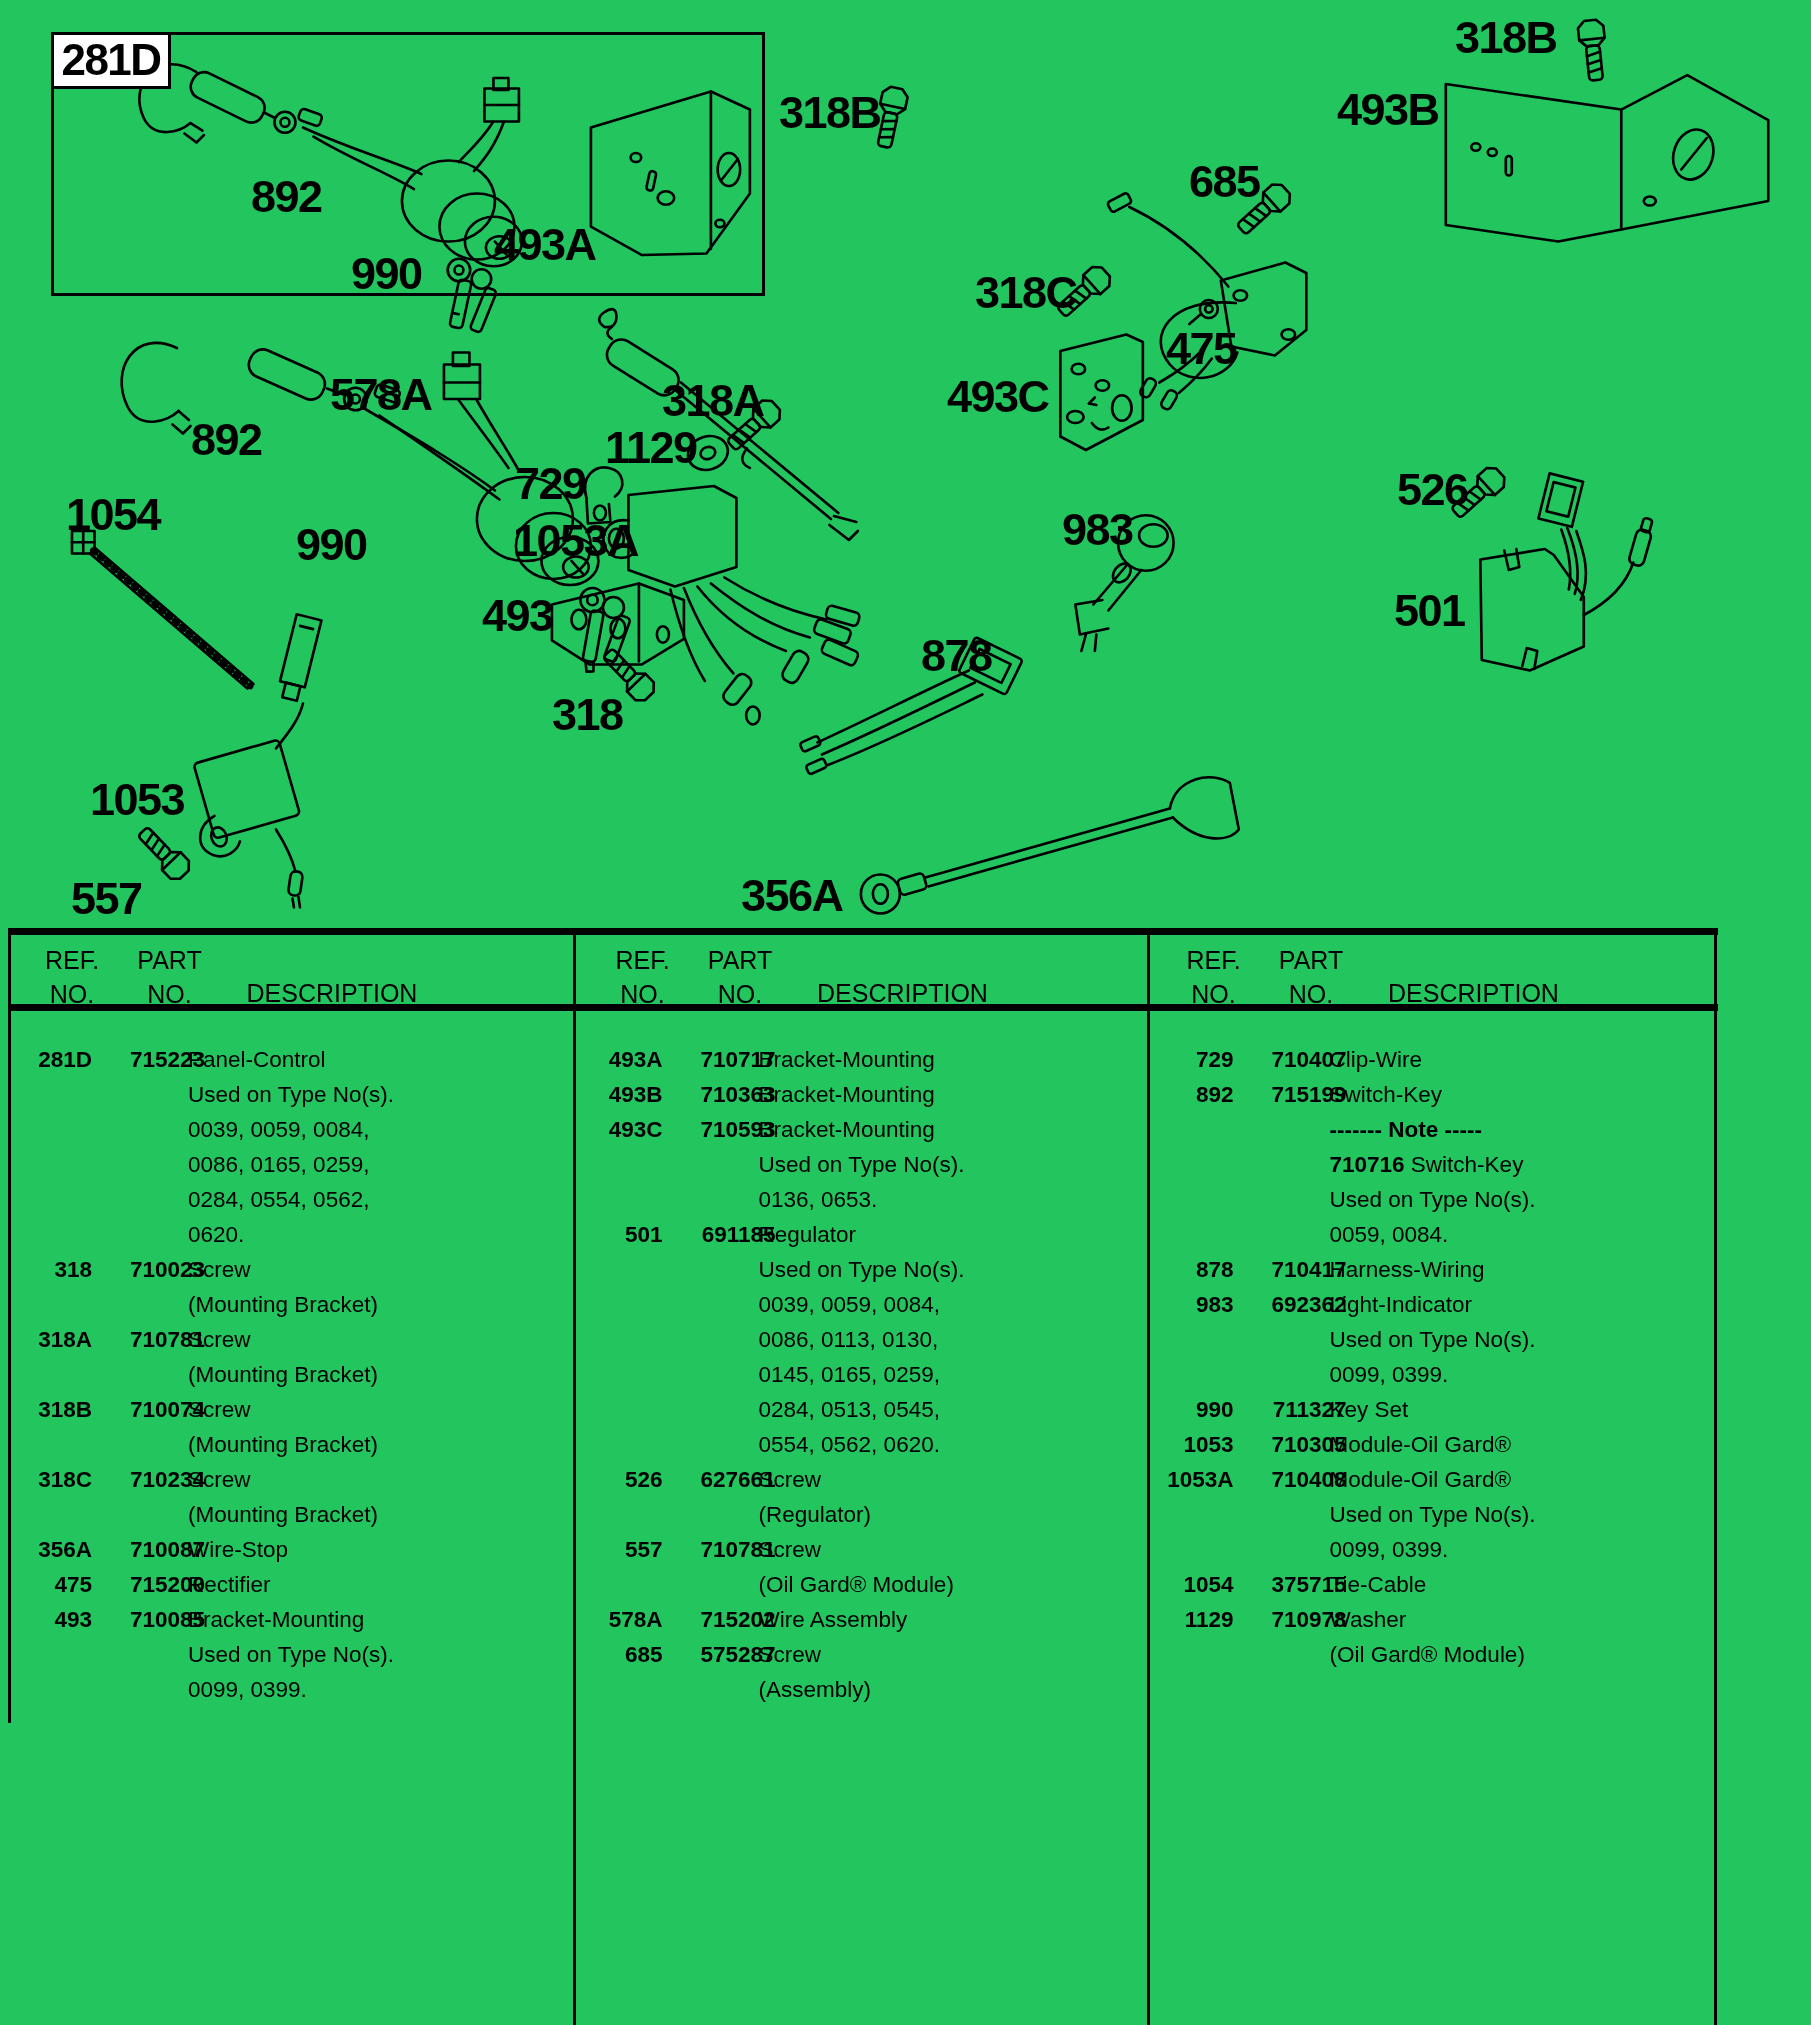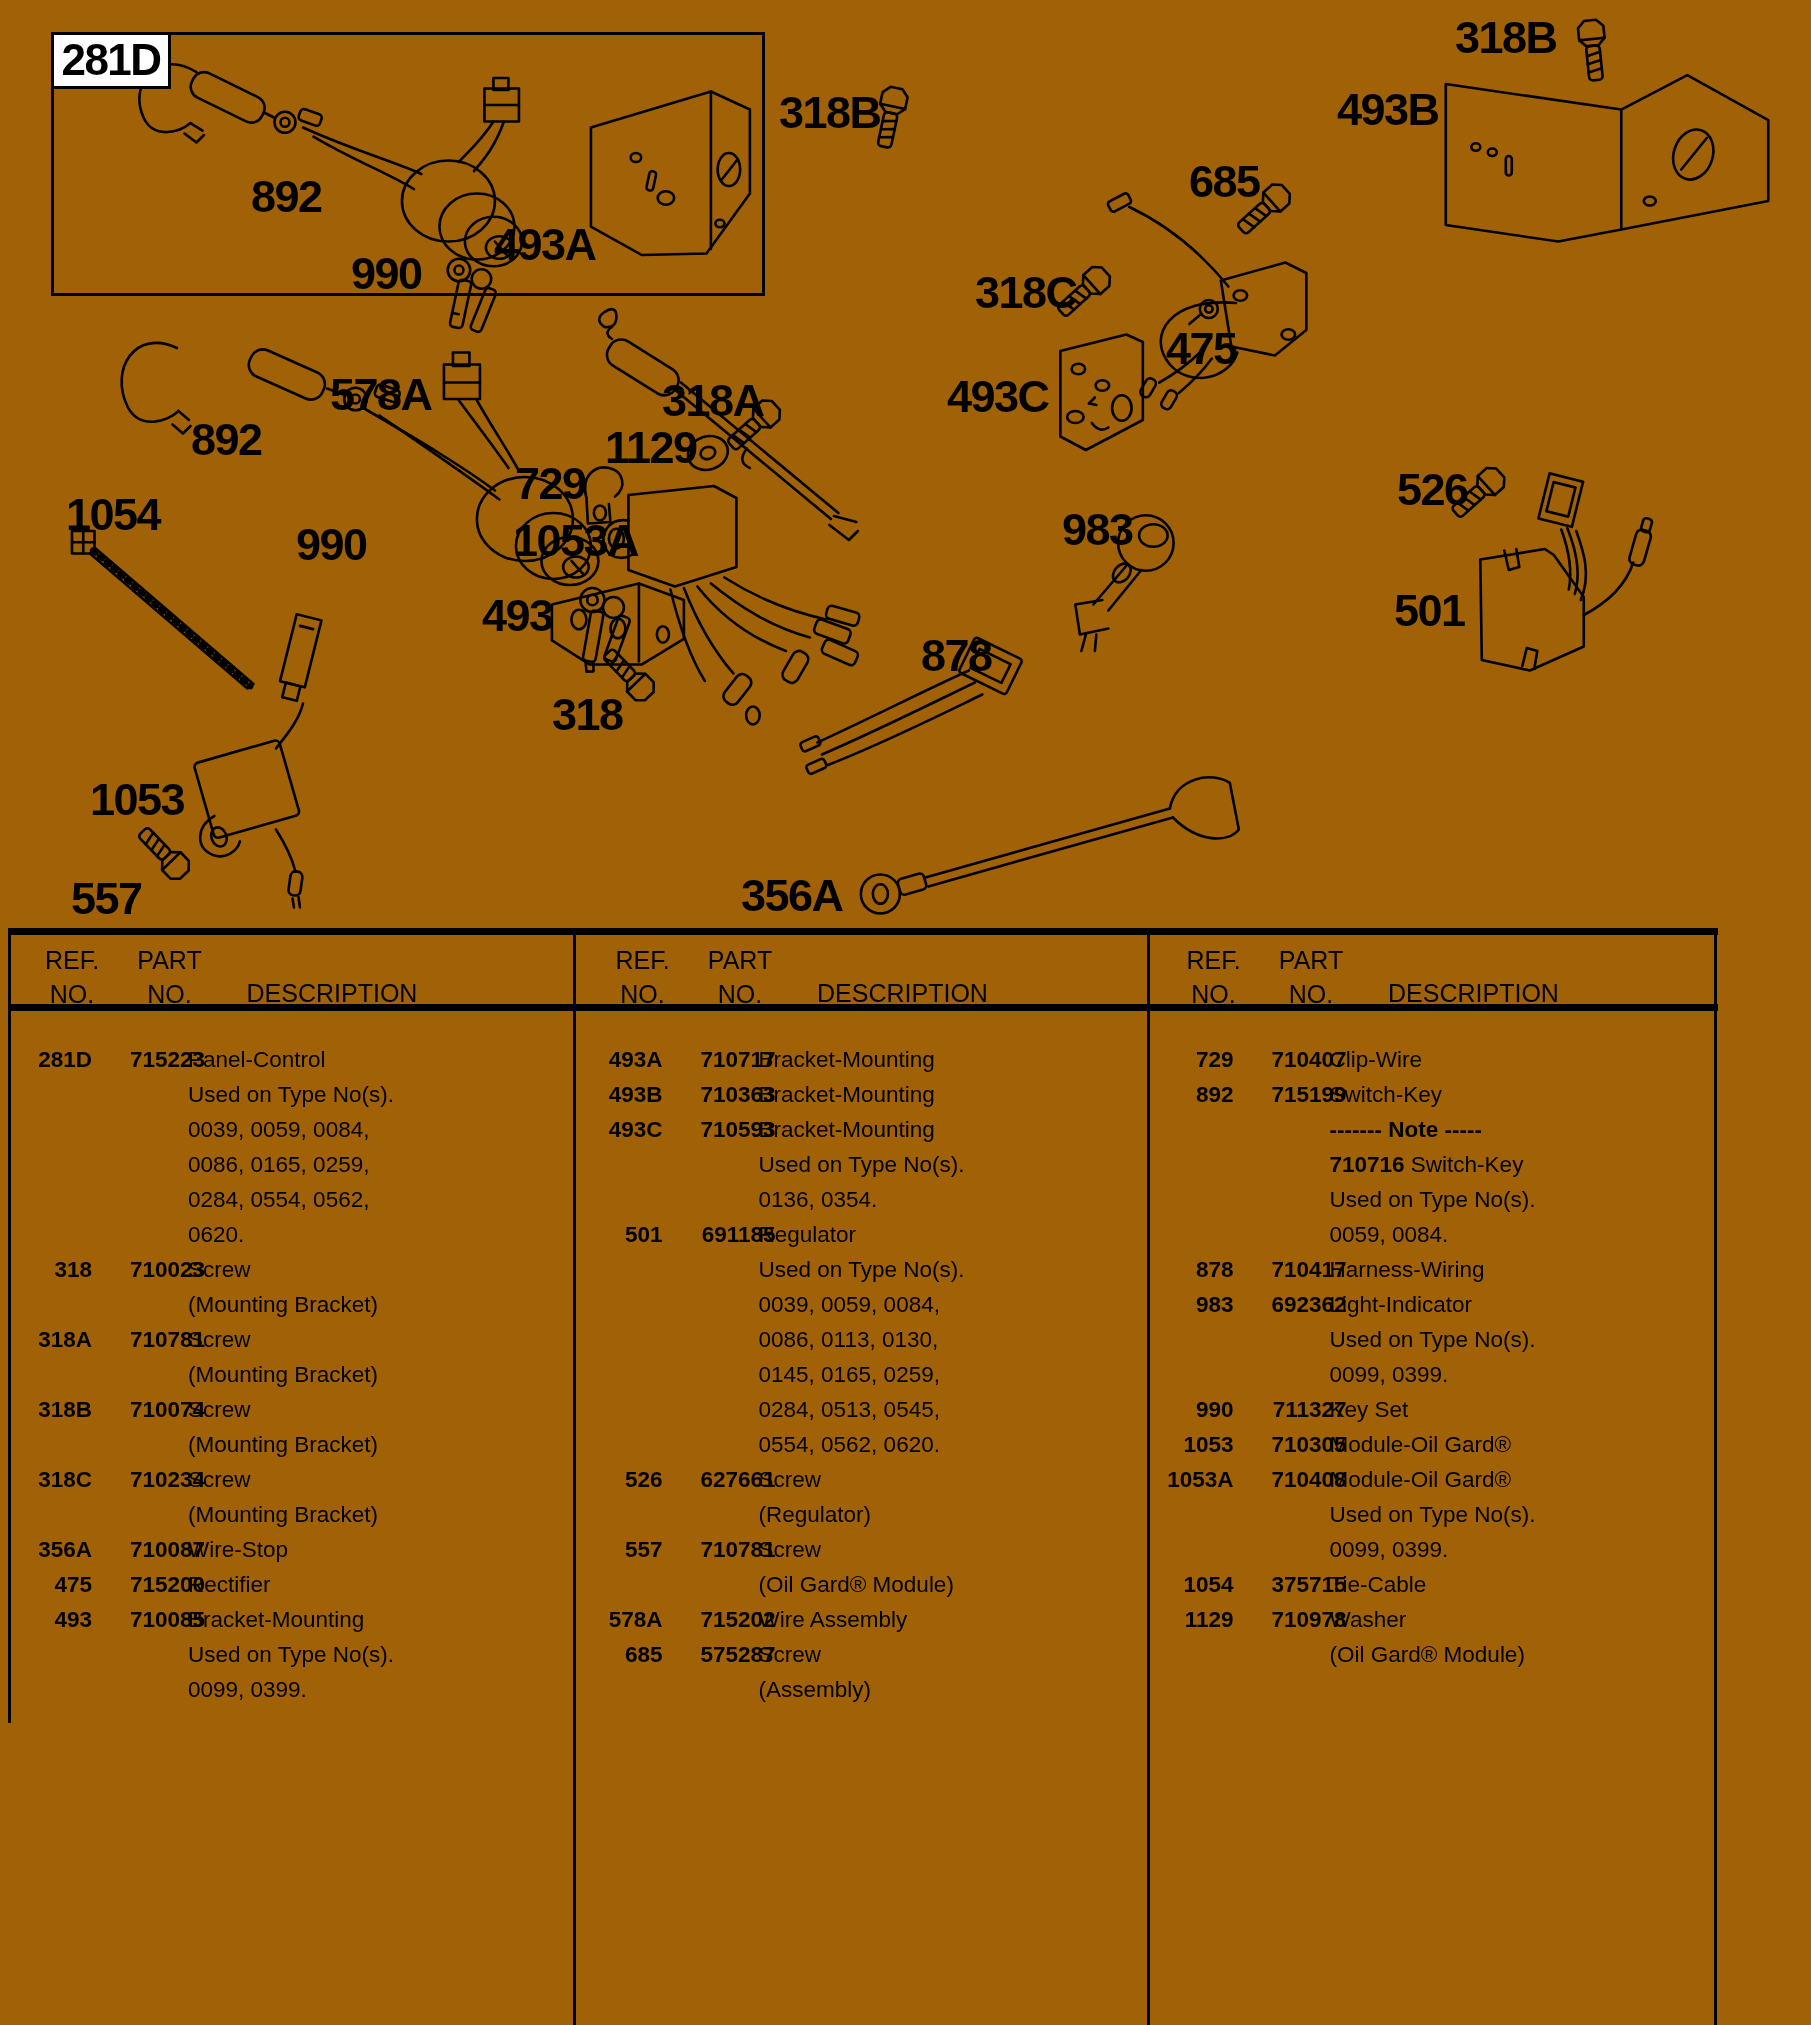--- a/index.html
+++ b/index.html
@@ -1,16 +1,16 @@
 <!DOCTYPE html>
 <html style="font-size:12px"><head>
 <meta charset="utf-8">
 <style>
   html,body{margin:0;padding:0;background:#fff;}
-  .page{position:relative;width:1811px;height:2025px;background:#a16207;color:#000;
+  .page{position:relative;width:1811px;height:2025px;background:#22c55e;color:#000;
         font-family:"Liberation Sans",sans-serif;overflow:hidden;}
   
   .diagram{position:absolute;left:0;top:0;width:1811px;height:930px;}
   .sketch-svg{position:absolute;left:0;top:0;}
   .panel-box{position:absolute;left:51px;top:31.5px;width:708px;height:258px;border:3px solid #000;}
   .panel-tag{position:absolute;left:-3px;top:-3px;width:114px;height:51px;border:3px solid #000;
              display:flex;align-items:center;justify-content:center;
              font-size:44px;font-weight:bold;letter-spacing:-1.5px;background:#fff;}
   .part-label{position:absolute;font-size:45px;font-weight:bold;letter-spacing:-1.5px;white-space:nowrap;}
   
@@ -501,21 +501,21 @@
             <div class="desc">
               <div class="dline"><span>Bracket-Mounting</span></div>
             </div>
           </div>
           <div class="entry">
             <div class="ref">493C</div>
             <div class="part">710593</div>
             <div class="desc">
               <div class="dline"><span>Bracket-Mounting</span></div>
               <div class="dline"><span>Used on Type No(s).</span></div>
-              <div class="dline"><span>0136, 0354.</span></div>
+              <div class="dline"><span>0136, 0653.</span></div>
             </div>
           </div>
           <div class="entry">
             <div class="ref">501</div>
             <div class="part">691185</div>
             <div class="desc">
               <div class="dline"><span>Regulator</span></div>
               <div class="dline"><span>Used on Type No(s).</span></div>
               <div class="dline"><span>0039, 0059, 0084,</span></div>
               <div class="dline"><span>0086, 0113, 0130,</span></div>

